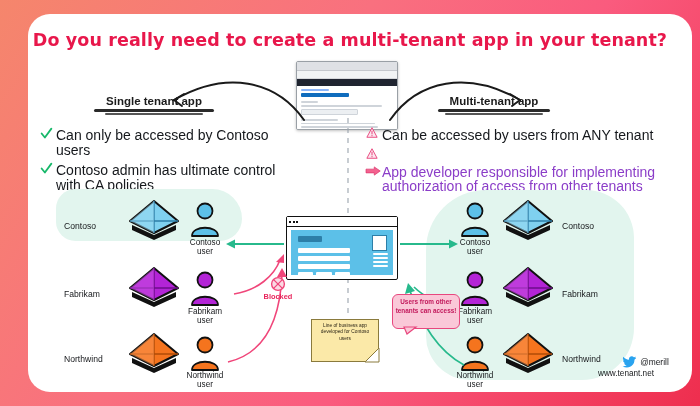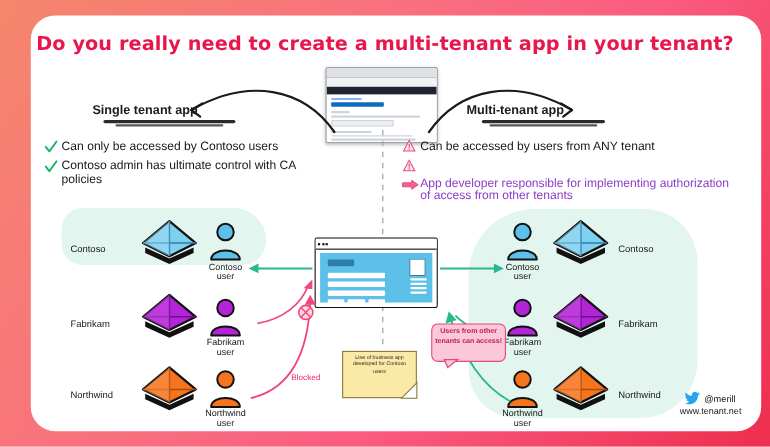--- a/index.html
+++ b/index.html
@@ -16,31 +16,31 @@
   .abs{position:absolute;}
   
   #title{
     left:0;top:16px;width:644px;text-align:center;
     font-family:"DejaVu Sans",sans-serif;
     font-size:17.5px;font-weight:bold;color:#E8174B;
     letter-spacing:.1px;
   }
   
   .heading{
-    font-size:11.5px;color:#1b1b1b;font-weight:600;text-align:left;
+    font-size:11.5px;color:#1b1b1b;font-weight:600;text-align:center;
     font-family:"Liberation Sans",sans-serif;
   }
   .heading .rule{
     height:3px;background:#2a2a2a;border-radius:2px;margin:2px auto 0;
   }
   .heading .rule2{
     height:2px;background:#555;border-radius:2px;margin:1px auto 0;width:70%;
   }
   
-  .bullets{font-size:11px;color:#15181c;line-height:1.05;
+  .bullets{font-size:14px;color:#15181c;line-height:1.05;
            font-family:"Liberation Sans",sans-serif;}
   .brow{display:flex;align-items:flex-start;margin-bottom:5px;}
   .bicon{width:16px;flex:0 0 16px;text-align:center;}
   .btext{padding-top:1px;}
   .btext.purple{color:#8B3DC8;}
   
   .tlabel{font-size:8.2px;color:#16181b;text-align:center;line-height:1.12;
           font-family:"Liberation Sans",sans-serif;}
   .tname{font-size:8.6px;color:#16181b;font-family:"Liberation Sans",sans-serif;}
   
@@ -75,24 +75,24 @@
                text-align:center;line-height:1.35;
                font-family:"Liberation Sans",sans-serif;}
   
   #bubble{left:364px;top:280px;width:66px;height:33px;background:#FAC8D8;
           border:1.4px solid #E8477E;border-radius:6px;}
   #bubble .txt{font-size:6.4px;color:#C2185B;font-weight:bold;text-align:center;
                line-height:1.35;padding-top:3px;
                font-family:"Liberation Sans",sans-serif;}
   
   #blockedlbl{left:228px;top:278px;width:44px;text-align:center;
-              font-size:7.4px;font-weight:normal;color:#E8265C;
-              font-family:"Liberation Sans",sans-serif;margin-top:46px;}
-  
-  #footer{left:570px;top:342px;width:96px;text-align:center;}
+              font-size:7.4px;font-weight:bold;color:#E8265C;
+              font-family:"Liberation Sans",sans-serif;}
+  
+  #footer{left:570px;top:342px;width:96px;}
   #footer .h{font-size:8.4px;color:#16181b;display:flex;align-items:center;
              justify-content:center;gap:4px;
              font-family:"Liberation Sans",sans-serif;}
   #footer .w{font-size:8.2px;color:#16181b;margin-top:2px;
              font-family:"Liberation Sans",sans-serif;}
   svg{display:block;overflow:visible;}
 </style>
 </head>
 <body>
 

